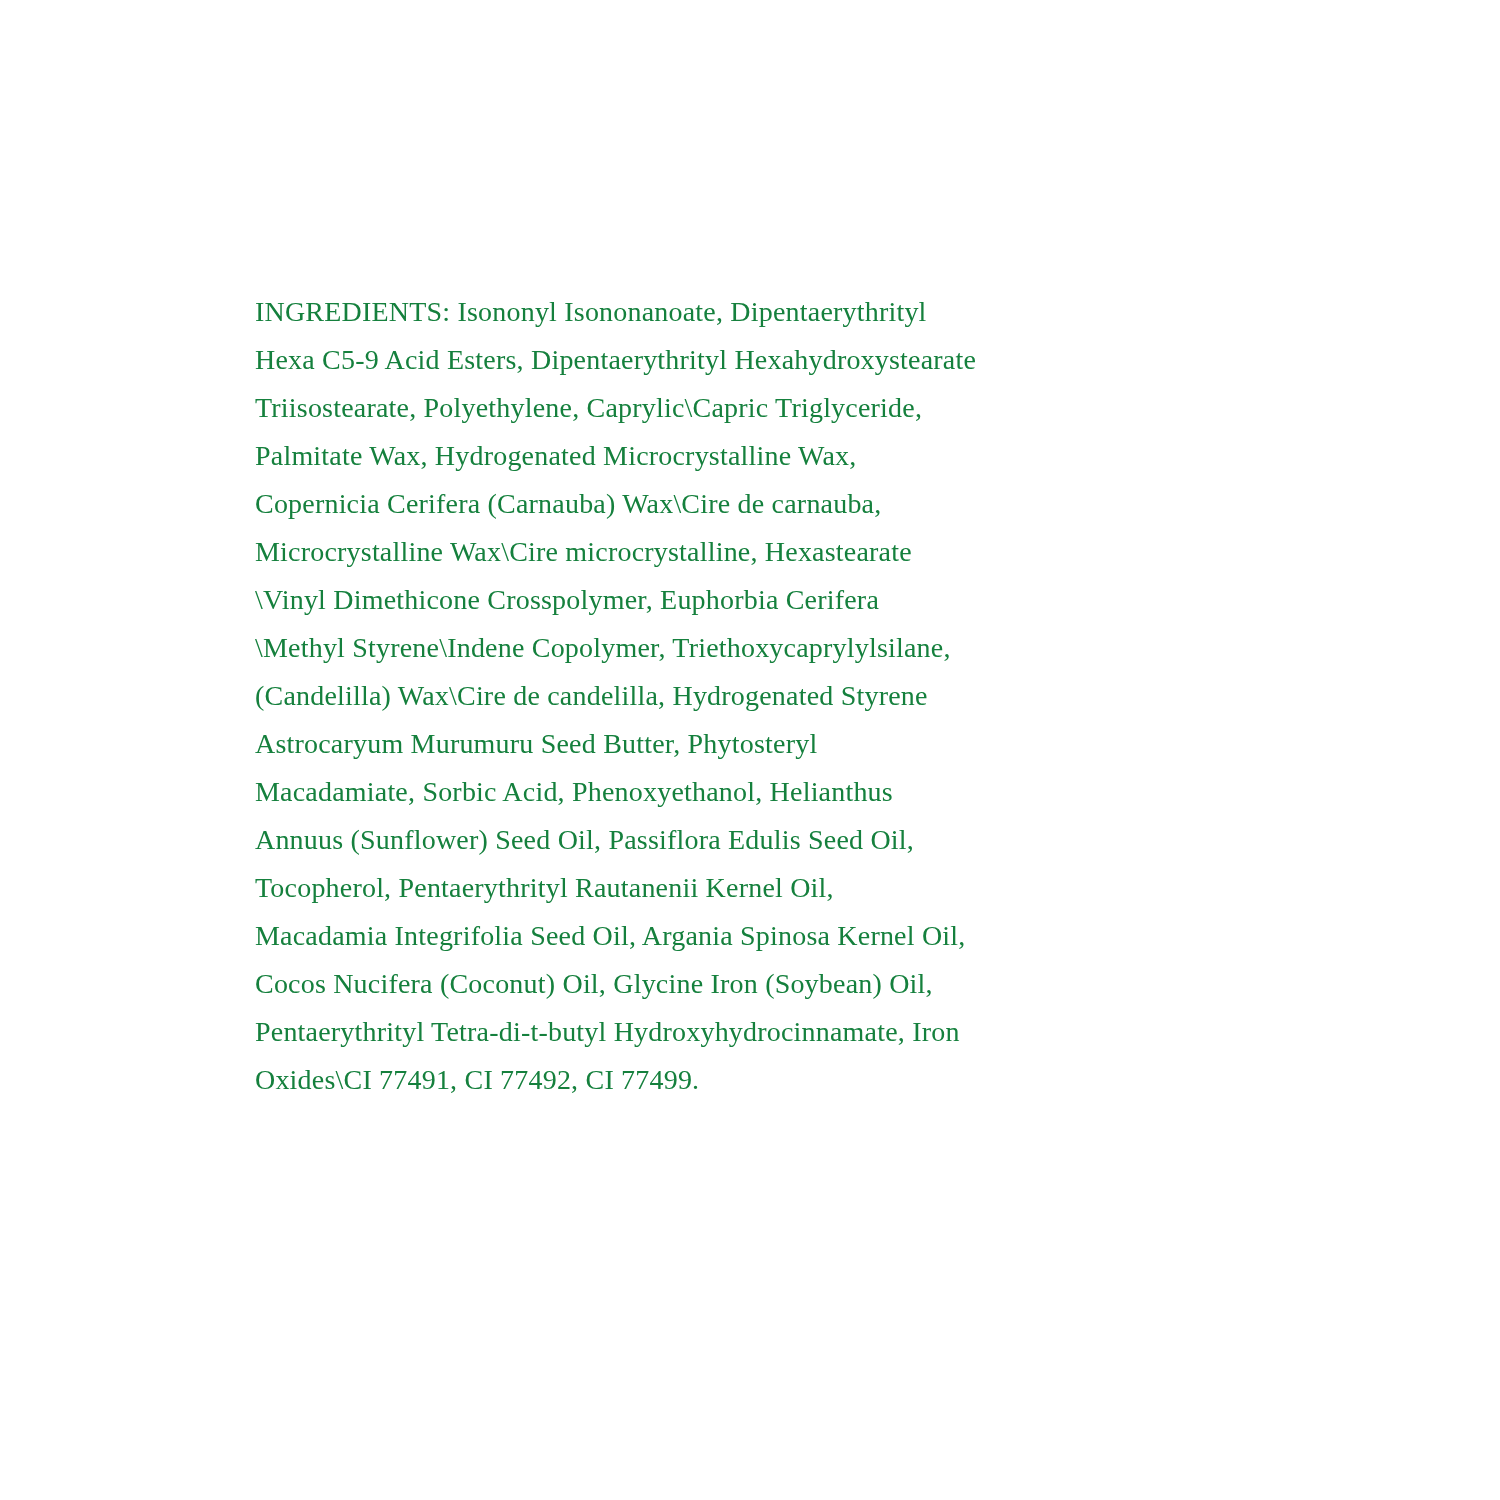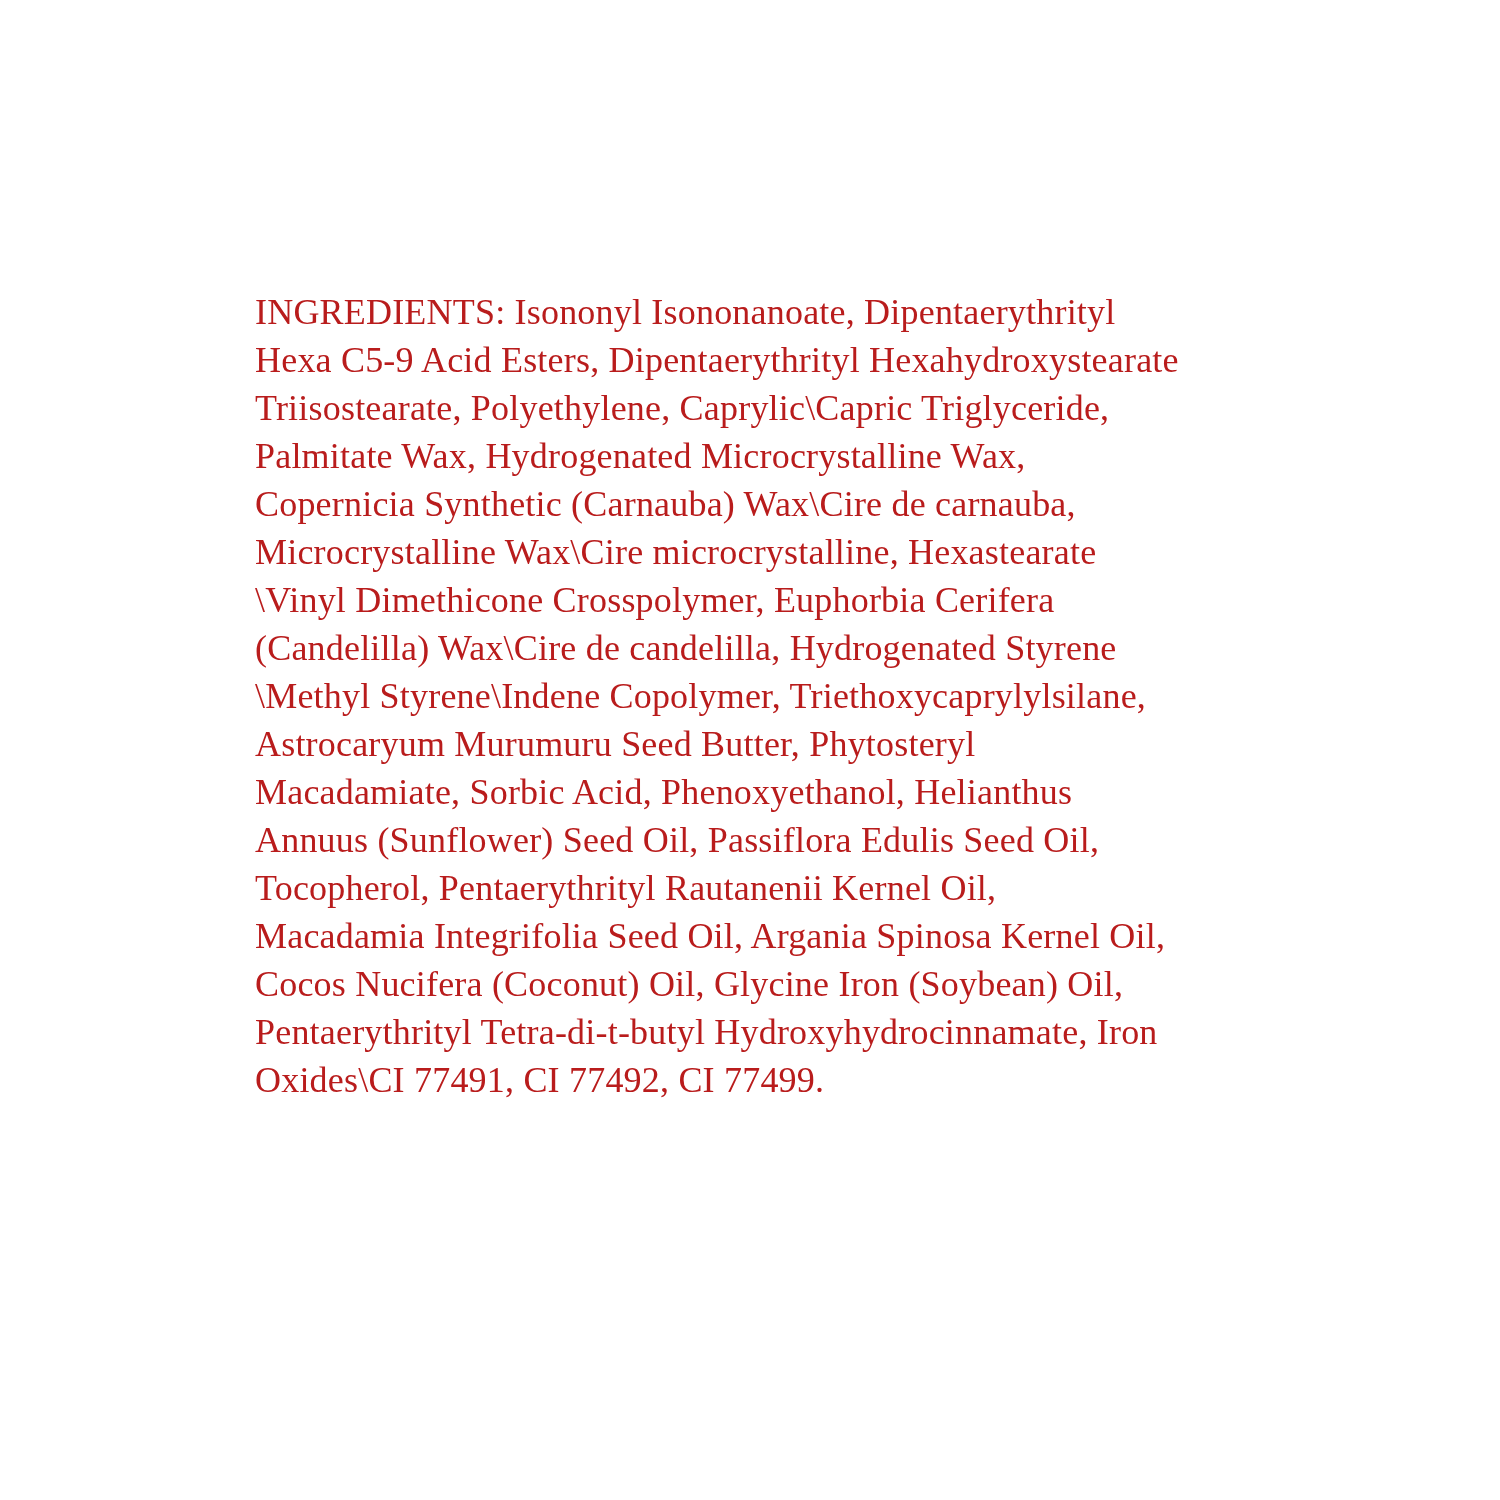--- a/index.html
+++ b/index.html
@@ -11,42 +11,42 @@
     height: 1500px;
     background: #ffffff;
     position: relative;
     overflow: hidden;
   }
   .ingredients {
     position: absolute;
     left: 255px;
     top: 288px;
     font-family: "Liberation Serif", "DejaVu Serif", serif;
-    font-size: 36px;
+    font-size: 28px;
     line-height: 48px;
-    color: #b91c1c;
+    color: #15803d;
     letter-spacing: 0.2px;
   }
   .ingredients .line {
     white-space: nowrap;
   }
 </style>
 </head>
 <body>
 
 <div class="ingredients">
   <div class="line">INGREDIENTS: Isononyl Isononanoate, Dipentaerythrityl</div>
   <div class="line">Hexa C5-9 Acid Esters, Dipentaerythrityl Hexahydroxystearate</div>
   <div class="line">Triisostearate, Polyethylene, Caprylic\Capric Triglyceride,</div>
   <div class="line">Palmitate Wax, Hydrogenated Microcrystalline Wax,</div>
-  <div class="line">Copernicia Synthetic (Carnauba) Wax\Cire de carnauba,</div>
+  <div class="line">Copernicia Cerifera (Carnauba) Wax\Cire de carnauba,</div>
   <div class="line">Microcrystalline Wax\Cire microcrystalline, Hexastearate</div>
   <div class="line">\Vinyl Dimethicone Crosspolymer, Euphorbia Cerifera</div>
+  <div class="line">\Methyl Styrene\Indene Copolymer, Triethoxycaprylylsilane,</div>
   <div class="line">(Candelilla) Wax\Cire de candelilla, Hydrogenated Styrene</div>
-  <div class="line">\Methyl Styrene\Indene Copolymer, Triethoxycaprylylsilane,</div>
   <div class="line">Astrocaryum Murumuru Seed Butter, Phytosteryl</div>
   <div class="line">Macadamiate, Sorbic Acid, Phenoxyethanol, Helianthus</div>
   <div class="line">Annuus (Sunflower) Seed Oil, Passiflora Edulis Seed Oil,</div>
   <div class="line">Tocopherol, Pentaerythrityl Rautanenii Kernel Oil,</div>
   <div class="line">Macadamia Integrifolia Seed Oil, Argania Spinosa Kernel Oil,</div>
   <div class="line">Cocos Nucifera (Coconut) Oil, Glycine Iron (Soybean) Oil,</div>
   <div class="line">Pentaerythrityl Tetra-di-t-butyl Hydroxyhydrocinnamate, Iron</div>
   <div class="line">Oxides\CI 77491, CI 77492, CI 77499.</div>
 </div>
 

